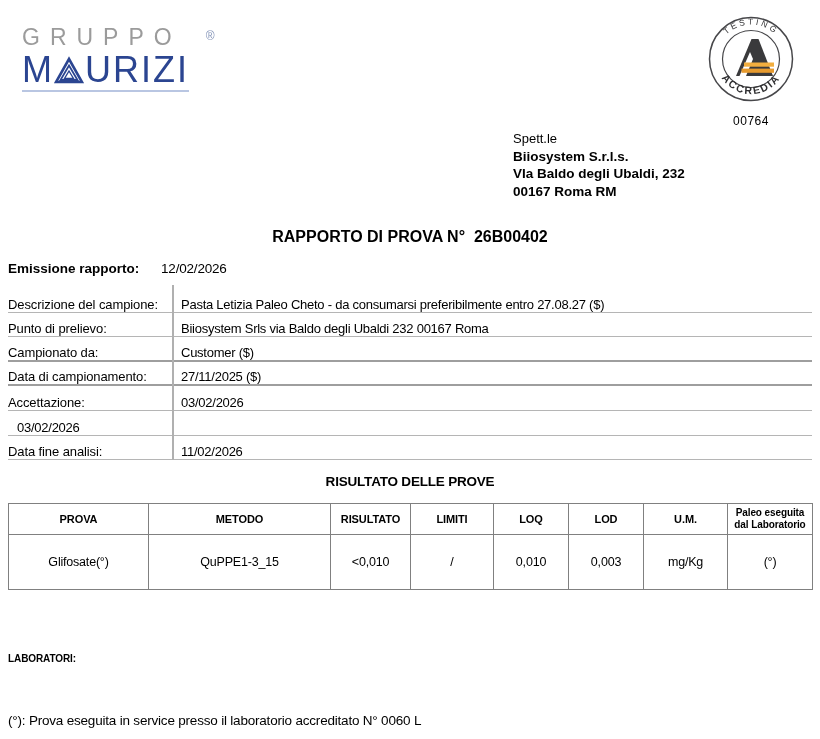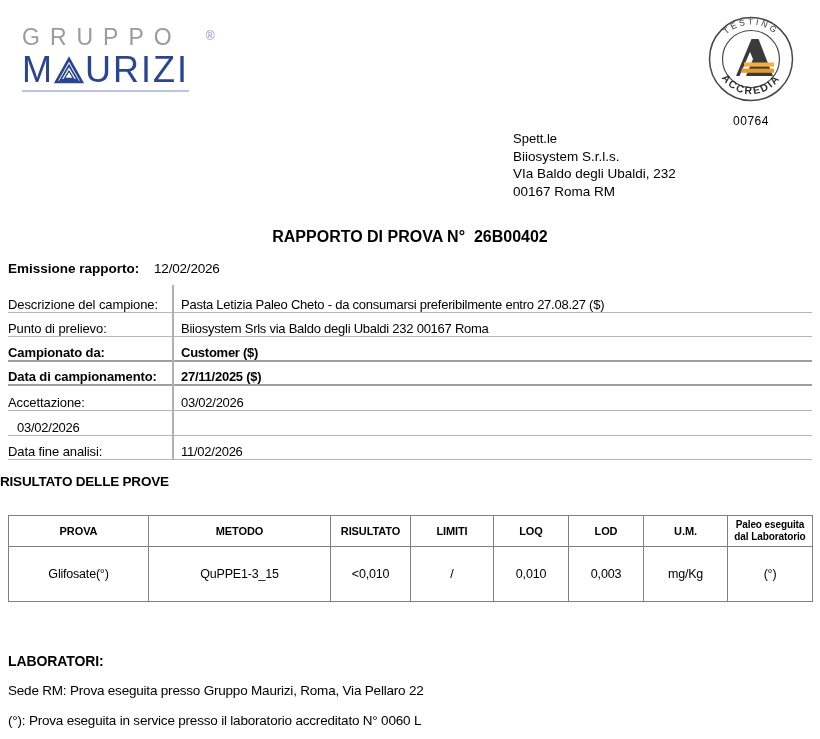--- a/index.html
+++ b/index.html
@@ -16,52 +16,52 @@
         border-bottom:2px solid #b9c6e2;padding-bottom:2px;}
   .brand-bottom .tri{margin:0 1px 0 0;}
 
   
   .badge-ilac{position:absolute;left:592px;top:6px;}
   .badge-accredia{position:absolute;left:706px;top:12px;text-align:center;}
   .accredia-num{font-size:12px;margin-top:4px;letter-spacing:0.5px;}
 
   
   .recipient{position:absolute;left:513px;top:130px;font-size:13px;line-height:17.5px;}
-  .recipient .r-bold{font-weight:normal;font-size:13.5px;}
+  .recipient .r-bold{font-weight:bold;font-size:13.5px;}
 
   
   .title{position:absolute;left:0;top:228px;width:820px;text-align:center;
          font-size:16px;font-weight:bold;white-space:pre;}
   .emission{position:absolute;left:8px;top:261px;font-size:13.5px;}
   .emission .e-label{font-weight:bold;}
-  .emission .e-value{margin-left:11px;letter-spacing:-0.2px;}
+  .emission .e-value{margin-left:18px;letter-spacing:-0.2px;}
 
   
   .meta{position:absolute;left:8px;top:288px;width:804px;}
   .meta-divider{position:absolute;left:164px;top:-3px;bottom:0;width:1.5px;background:#b0b0b0;}
   .meta-row{display:flex;align-items:flex-end;height:24.6px;box-sizing:border-box;
             border-bottom:1.6px solid #b5b5b5;font-size:13px;}
-  .meta-row.thick{border-bottom:2.5px solid #9e9e9e;font-weight:bold;}
+  .meta-row.thick{border-bottom:2.5px solid #9e9e9e;}
   .meta-label{width:164px;flex:0 0 164px;letter-spacing:-0.1px;}
   .meta-value{padding-left:9px;letter-spacing:-0.25px;}
 
   
-  .results-heading{position:absolute;left:0;top:474px;width:820px;
+  .results-heading{position:absolute;left:0;top:474px;width:820px;text-align:center;
                    font-size:13.5px;font-weight:bold;letter-spacing:-0.2px;}
-  table.results{position:absolute;left:8px;top:515px;width:804px;border-collapse:collapse;
+  table.results{position:absolute;left:8px;top:503px;width:804px;border-collapse:collapse;
                 table-layout:fixed;}
   table.results th,table.results td{border:1.6px solid #808080;text-align:center;
                 vertical-align:middle;padding:2px 3px;box-sizing:border-box;}
   table.results th{font-size:11px;font-weight:bold;height:31px;letter-spacing:-0.1px;}
   table.results th.small{font-size:10px;line-height:1.2;}
   table.results tr.r1 td{height:49px;font-size:12.5px;letter-spacing:-0.2px;}
   table.results tr.r2 td{height:55px;font-size:12.5px;letter-spacing:-0.2px;}
 
   
-  .lab-heading{position:absolute;left:8px;top:653px;font-size:14px;font-weight:bold;letter-spacing:-0.1px;}
+  .lab-heading{position:absolute;left:8px;top:653px;font-size:10px;font-weight:bold;letter-spacing:-0.1px;}
   .lab-note1{position:absolute;left:8px;top:683px;font-size:13.5px;letter-spacing:-0.2px;}
   .lab-note2{position:absolute;left:8px;top:713px;font-size:13.5px;letter-spacing:-0.2px;}
 </style>
 </head>
 <body>
 
 <div id="page">
 
   <div class="brand">
     <div class="brand-top">
@@ -182,16 +182,15 @@
           <td>/</td>
           <td>0,010</td>
           <td>0,003</td>
           <td>mg/Kg</td>
           <td>(°)</td>
         </tr>
       </tbody>
   </table>
 
   <div class="lab-heading">LABORATORI:</div>
-  <div class="lab-note1">Sede RM: Prova eseguita presso Gruppo Maurizi, Roma, Via Pellaro 22</div>
   <div class="lab-note2">(°): Prova eseguita in service presso il laboratorio accreditato N° 0060 L</div>
 
 </div>
 
 </body></html>

